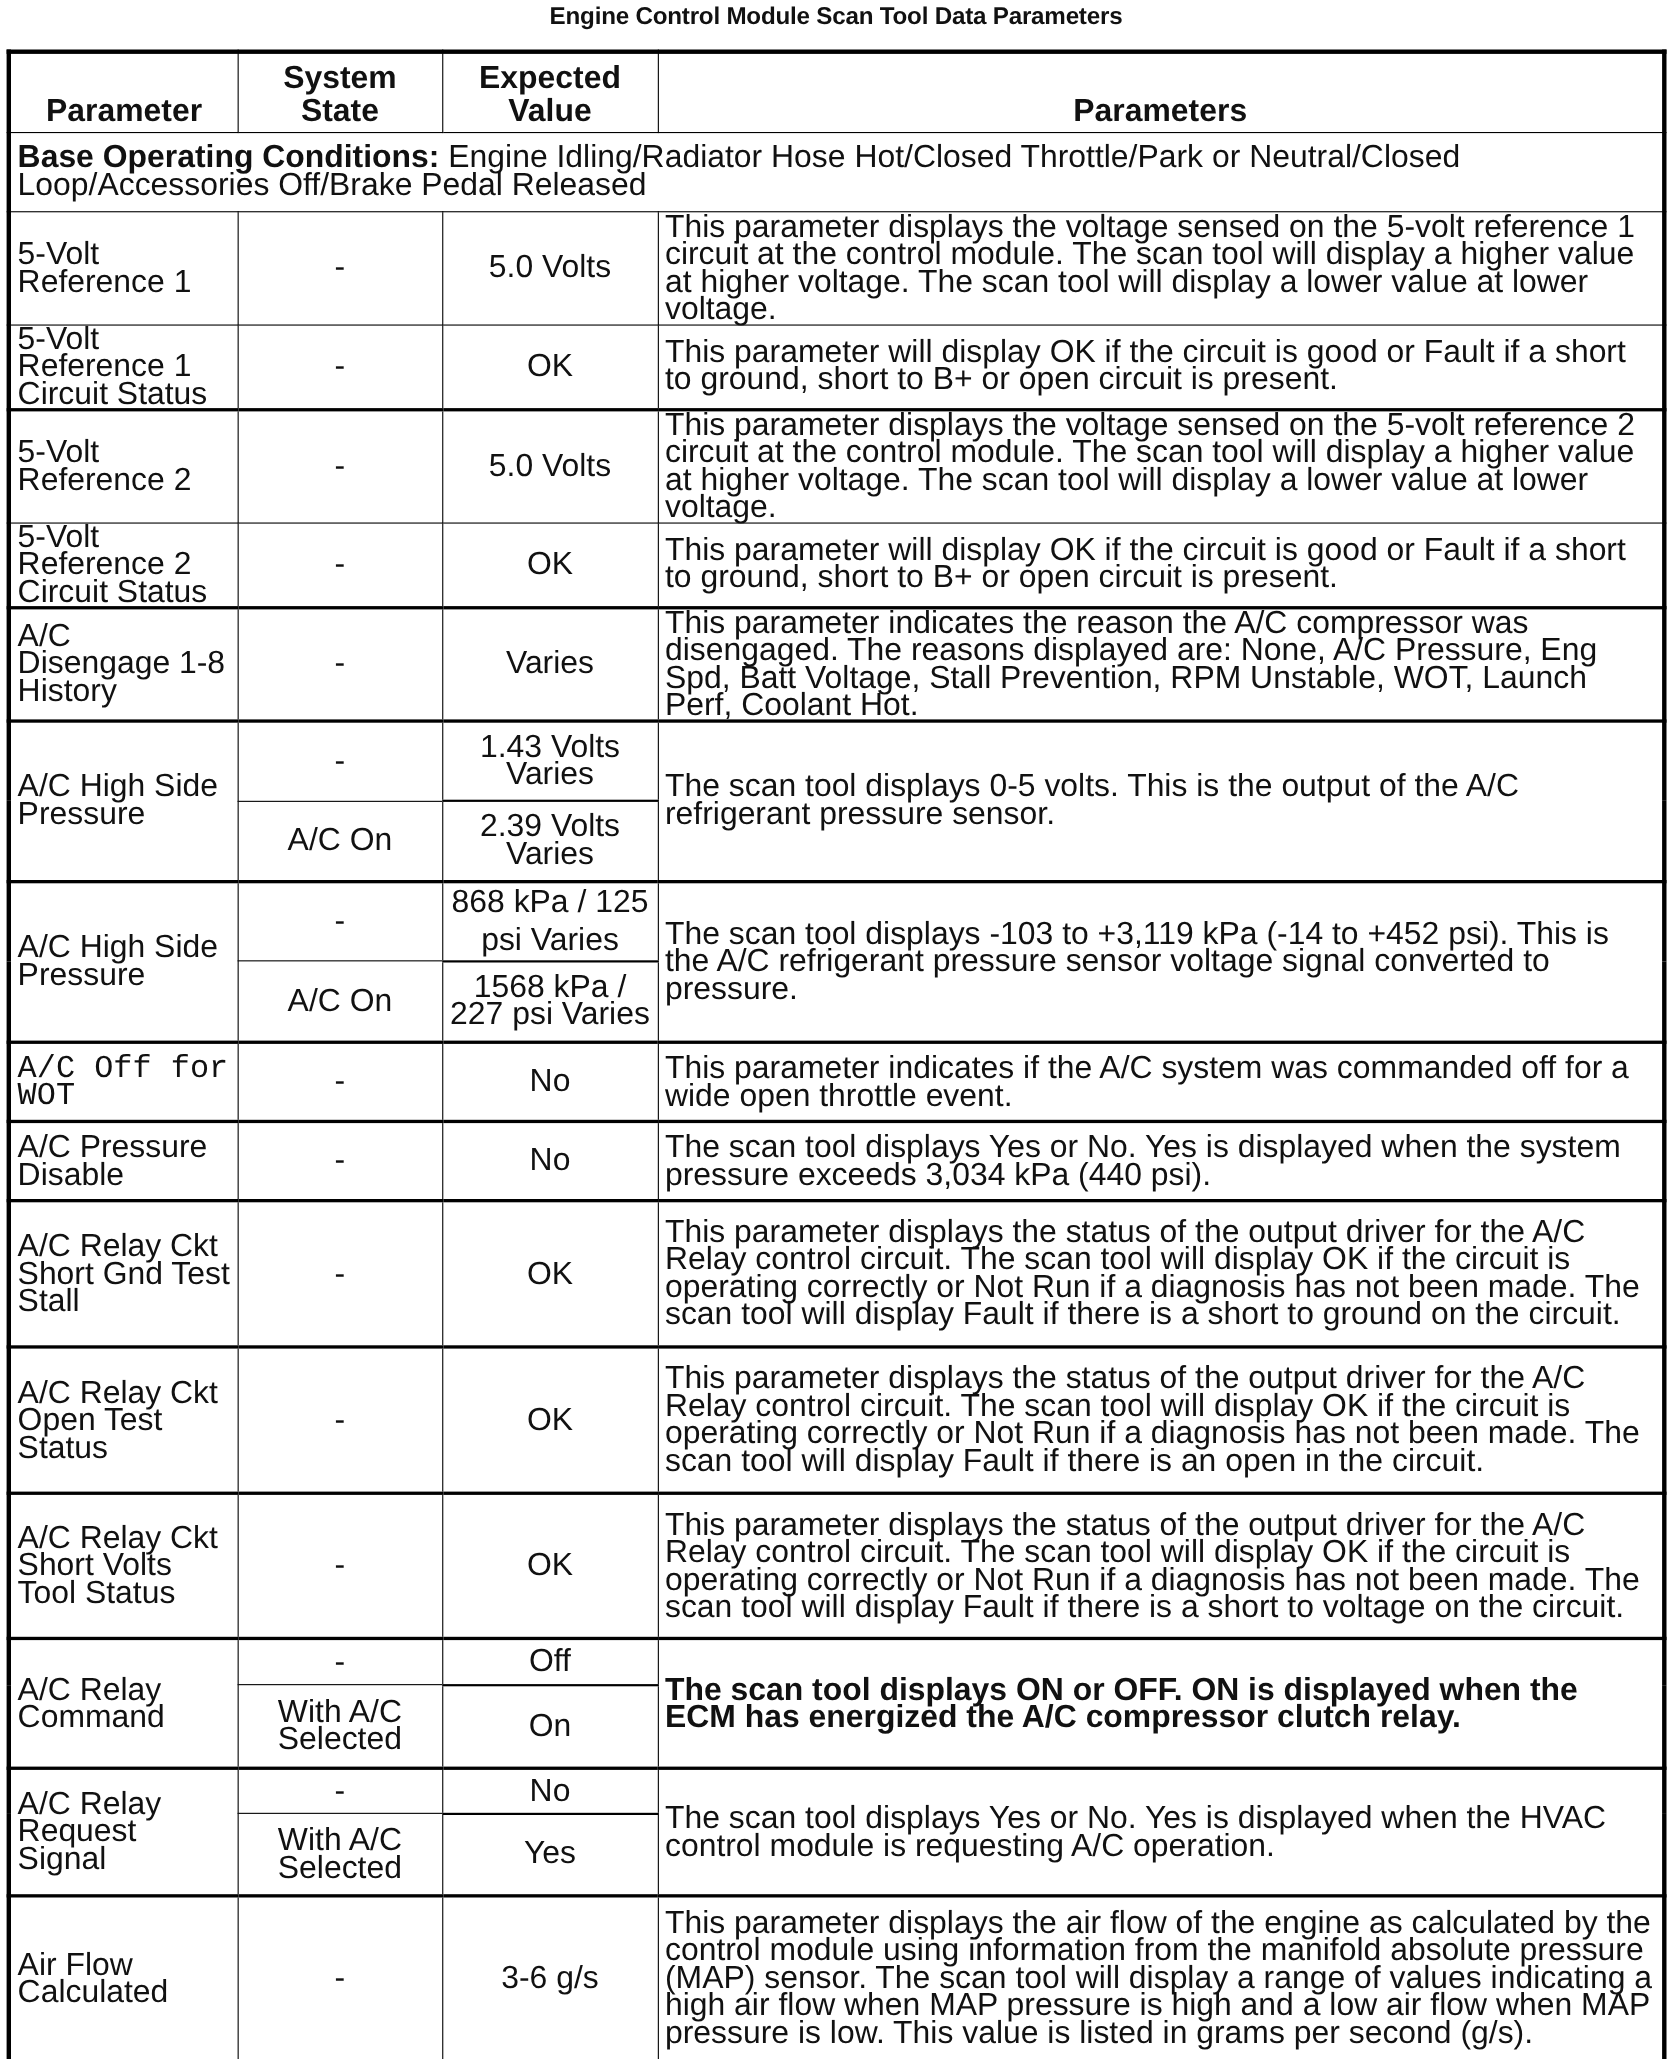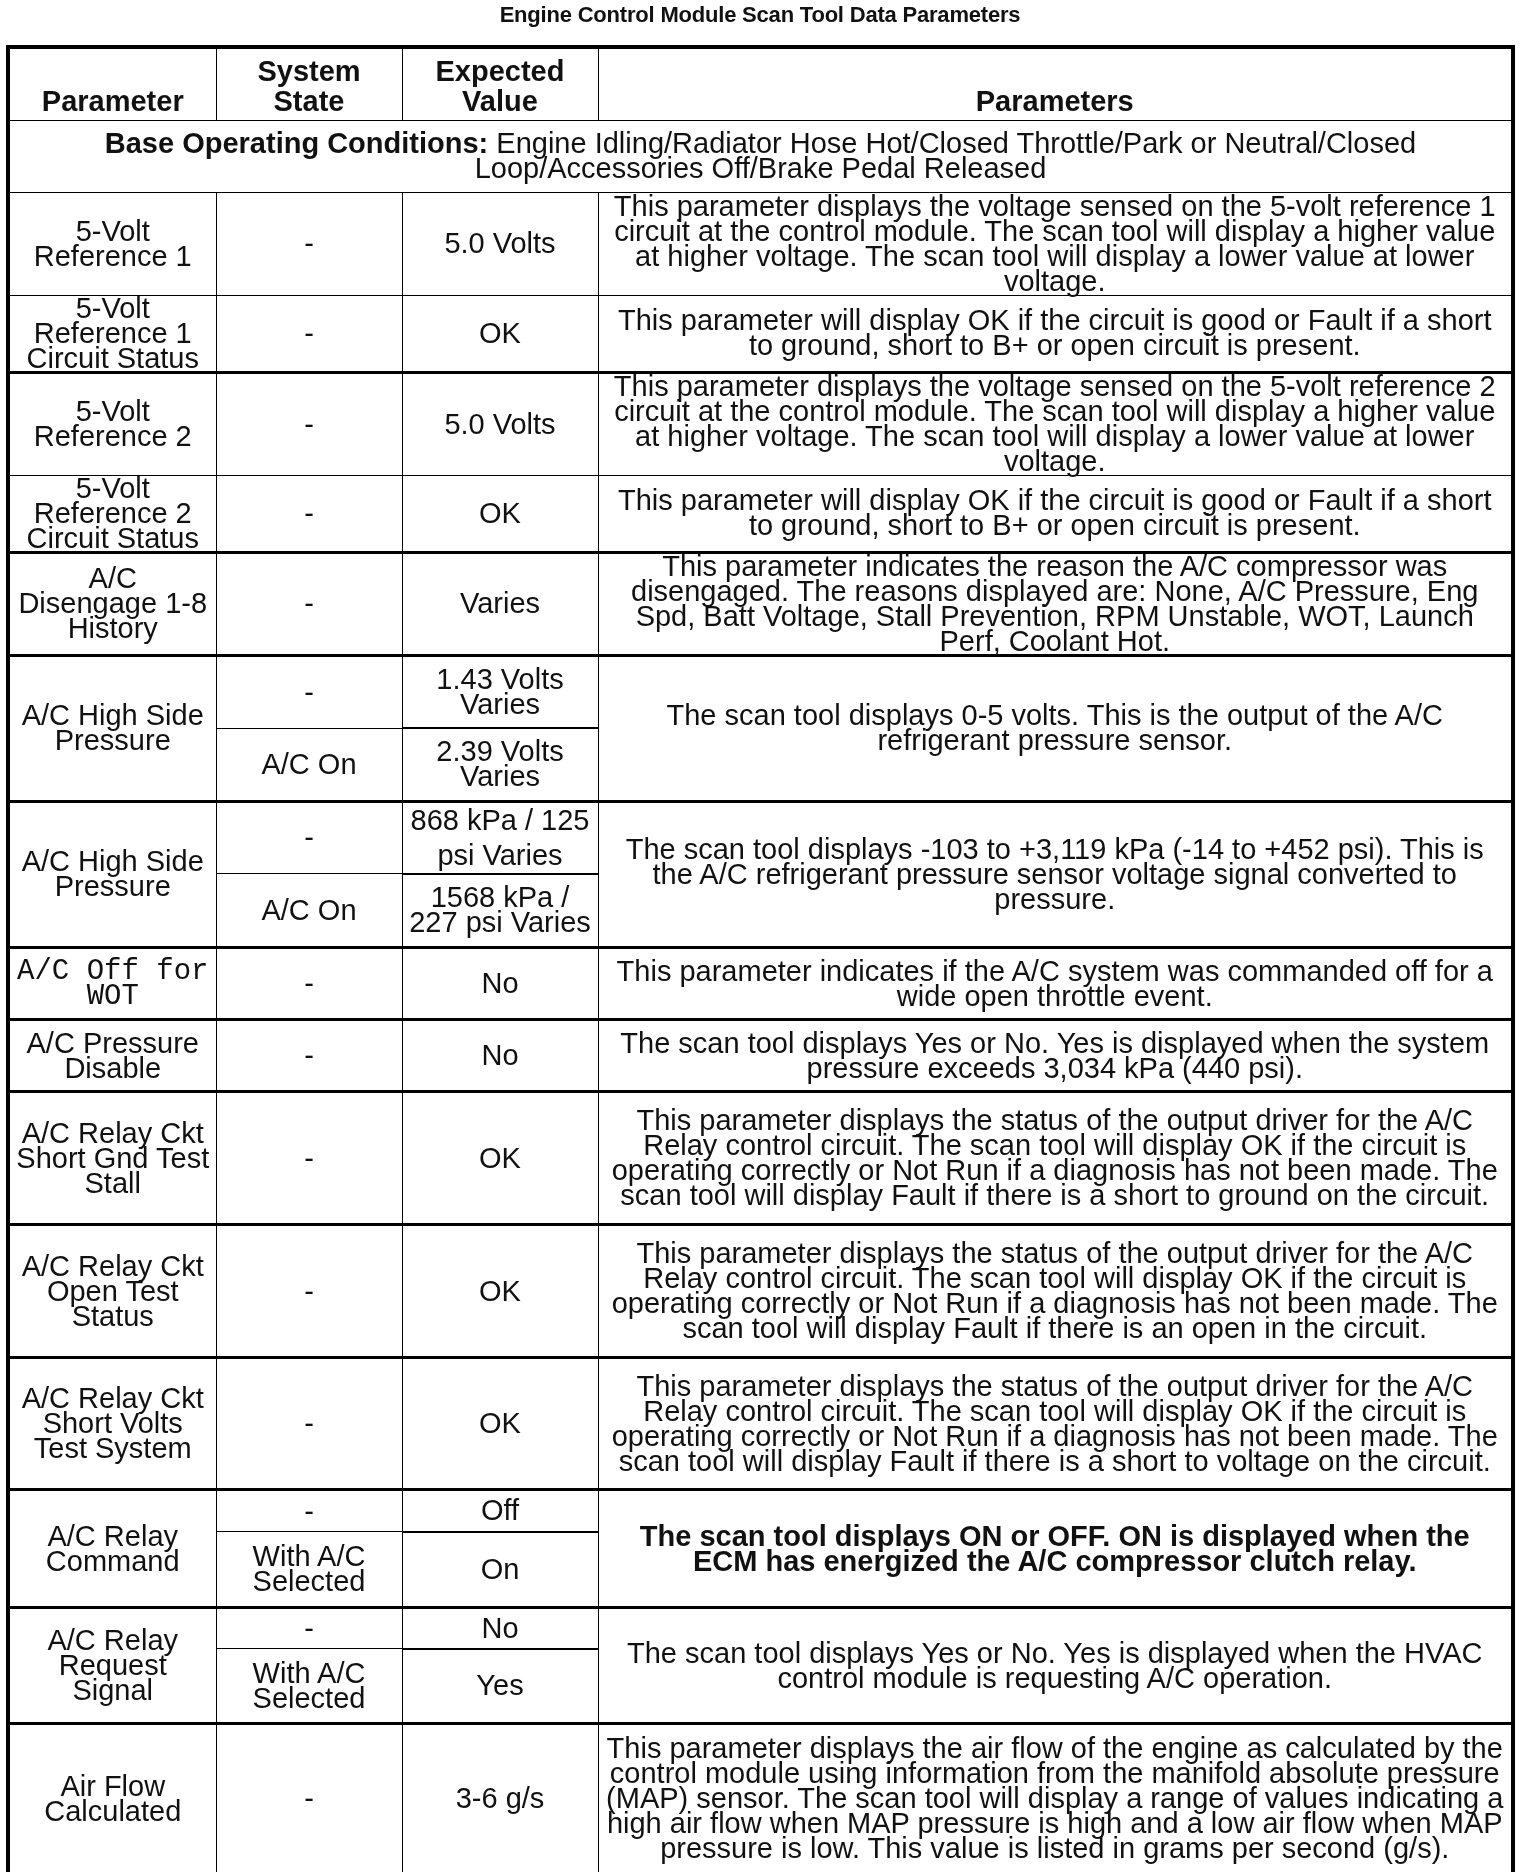--- a/index.html
+++ b/index.html
@@ -7,21 +7,21 @@
          font-family: "Liberation Sans", "DejaVu Sans", sans-serif; color: #111; }
   .title { position: absolute; left: 0; top: 2px; width: 1520px; text-align: center;
            font-weight: bold; font-size: 22px; line-height: 26px; letter-spacing: -0.2px; }
   table.params { position: absolute; left: 6px; top: 45px; width: 1509px;
                  border-collapse: collapse; table-layout: fixed;
                  border: 4px solid #000; font-size: 29px; line-height: 30px; }
   table.params td, table.params th { border: 1.5px solid #000; padding: 0 6px; vertical-align: middle; }
   table.params th { font-weight: bold; text-align: center; vertical-align: bottom; padding-bottom: 4px; }
   .thick-bottom td, .thick-bottom th { border-bottom: 3px solid #000; }
   td.c { text-align: center; }
-  td.l { text-align: center; }
+  td.l { text-align: left; }
   .bold { font-weight: bold; }
   col.c1 { width: 208px; } col.c2 { width: 186px; } col.c3 { width: 196px; } col.c4 { width: auto; }
 </style>
 </head>
 <body>
 
 <div class="title">Engine Control Module Scan Tool Data Parameters</div>
 
 <table class="params">
   <colgroup>
@@ -112,21 +112,21 @@
         <td class="c" style="line-height: 25px; border-bottom: 3px solid rgb(0, 0, 0);">OK</td>
         <td class="l" rowspan="1" style="line-height: 25px; border-bottom: 3px solid rgb(0, 0, 0);">This parameter displays the status of the output driver for the A/C Relay control circuit. The scan tool will display OK if the circuit is operating correctly or Not Run if a diagnosis has not been made. The scan tool will display Fault if there is a short to ground on the circuit.</td>
       </tr>
       <tr style="height: 133px;">
         <td class="l" rowspan="1" style="line-height: 25px; border-bottom: 3px solid rgb(0, 0, 0);">A/C Relay Ckt Open Test Status</td>
         <td class="c" style="line-height: 25px; border-bottom: 3px solid rgb(0, 0, 0);">-</td>
         <td class="c" style="line-height: 25px; border-bottom: 3px solid rgb(0, 0, 0);">OK</td>
         <td class="l" rowspan="1" style="line-height: 25px; border-bottom: 3px solid rgb(0, 0, 0);">This parameter displays the status of the output driver for the A/C Relay control circuit. The scan tool will display OK if the circuit is operating correctly or Not Run if a diagnosis has not been made. The scan tool will display Fault if there is an open in the circuit.</td>
       </tr>
       <tr style="height: 132px;">
-        <td class="l" rowspan="1" style="line-height: 25px; border-bottom: 3px solid rgb(0, 0, 0);">A/C Relay Ckt Short Volts Test System</td>
+        <td class="l" rowspan="1" style="line-height: 25px; border-bottom: 3px solid rgb(0, 0, 0);">A/C Relay Ckt Short Volts Tool Status</td>
         <td class="c" style="line-height: 25px; border-bottom: 3px solid rgb(0, 0, 0);">-</td>
         <td class="c" style="line-height: 25px; border-bottom: 3px solid rgb(0, 0, 0);">OK</td>
         <td class="l" rowspan="1" style="line-height: 25px; border-bottom: 3px solid rgb(0, 0, 0);">This parameter displays the status of the output driver for the A/C Relay control circuit. The scan tool will display OK if the circuit is operating correctly or Not Run if a diagnosis has not been made. The scan tool will display Fault if there is a short to voltage on the circuit.</td>
       </tr>
       <tr style="height: 42px;">
         <td class="l" rowspan="2" style="line-height: 25px; border-bottom: 3px solid rgb(0, 0, 0);">A/C Relay Command</td>
         <td class="c" style="line-height: 25px; border-bottom: 1.5px solid rgb(0, 0, 0);">-</td>
         <td class="c" style="line-height: 25px; border-bottom: 2.5px solid rgb(0, 0, 0);">Off</td>
         <td class="l" rowspan="2" style="line-height: 25px; border-bottom: 3px solid rgb(0, 0, 0); font-weight: bold;">The scan tool displays ON or OFF. ON is displayed when the ECM has energized the A/C compressor clutch relay.</td>
       </tr>

